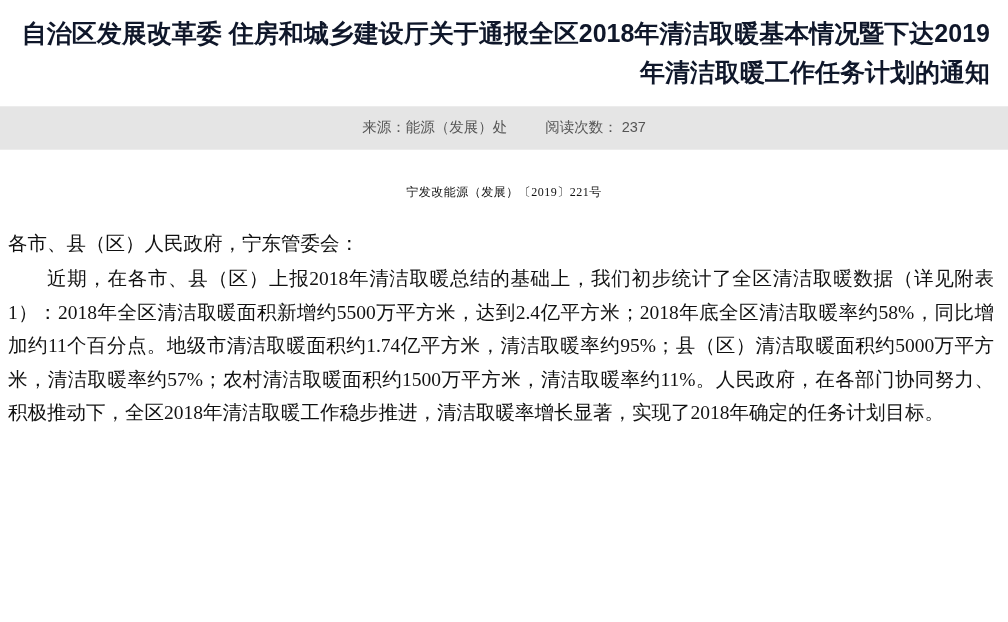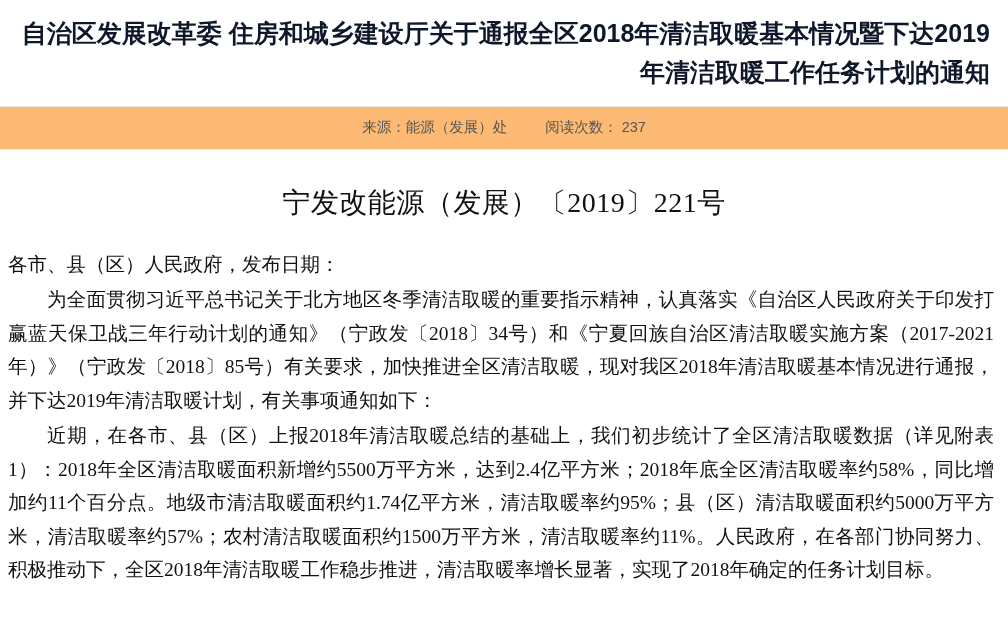--- a/index.html
+++ b/index.html
@@ -27,38 +27,38 @@
     text-align: right;
     color: #0f172a;
     font-size: 25px;
     font-weight: bold;
     line-height: 1.55;
     letter-spacing: 0px;
     font-family: "Liberation Sans", "DejaVu Sans", sans-serif;
   }
   .meta-bar {
     margin: 6px 0 0 0;
-    background: #fdba74;
+    background: #e5e5e5;
     border-top: 1px solid #ececec;
     border-bottom: 1px solid #ececec;
     height: 42px;
     display: flex;
     align-items: center;
     justify-content: center;
     gap: 38px;
     font-size: 14.5px;
     color: #555555;
     font-family: "Liberation Sans", "DejaVu Sans", sans-serif;
   }
   .meta-item {
     white-space: nowrap;
   }
   .doc-number {
     text-align: center;
-    font-size: 28px;
+    font-size: 12px;
     margin-top: 34px;
     margin-bottom: 26px;
     color: #111111;
     letter-spacing: 0.5px;
   }
   .body-text {
     padding: 0 14px 0 8px;
     font-size: 19.5px;
     line-height: 1.72;
     color: #111111;
@@ -85,18 +85,17 @@
   </div>
 
   <div class="meta-bar">
     <span class="meta-item">来源：能源（发展）处</span>
     <span class="meta-item">阅读次数： 237</span>
   </div>
 
   <div class="doc-number">宁发改能源（发展）〔2019〕221号</div>
 
   <div class="body-text">
-    <p class="noindent">各市、县（区）人民政府，发布日期：</p>
-    <p class="indent2">为全面贯彻习近平总书记关于北方地区冬季清洁取暖的重要指示精神，认真落实《自治区人民政府关于印发打赢蓝天保卫战三年行动计划的通知》（宁政发〔2018〕34号）和《宁夏回族自治区清洁取暖实施方案（2017-2021年）》（宁政发〔2018〕85号）有关要求，加快推进全区清洁取暖，现对我区2018年清洁取暖基本情况进行通报，并下达2019年清洁取暖计划，有关事项通知如下：</p>
+    <p class="noindent">各市、县（区）人民政府，宁东管委会：</p>
     <p class="indent2">近期，在各市、县（区）上报2018年清洁取暖总结的基础上，我们初步统计了全区清洁取暖数据（详见附表1）：2018年全区清洁取暖面积新增约5500万平方米，达到2.4亿平方米；2018年底全区清洁取暖率约58%，同比增加约11个百分点。地级市清洁取暖面积约1.74亿平方米，清洁取暖率约95%；县（区）清洁取暖面积约5000万平方米，清洁取暖率约57%；农村清洁取暖面积约1500万平方米，清洁取暖率约11%。人民政府，在各部门协同努力、积极推动下，全区2018年清洁取暖工作稳步推进，清洁取暖率增长显著，实现了2018年确定的任务计划目标。</p>
   </div>
 
 </div>
 
 </body></html>

